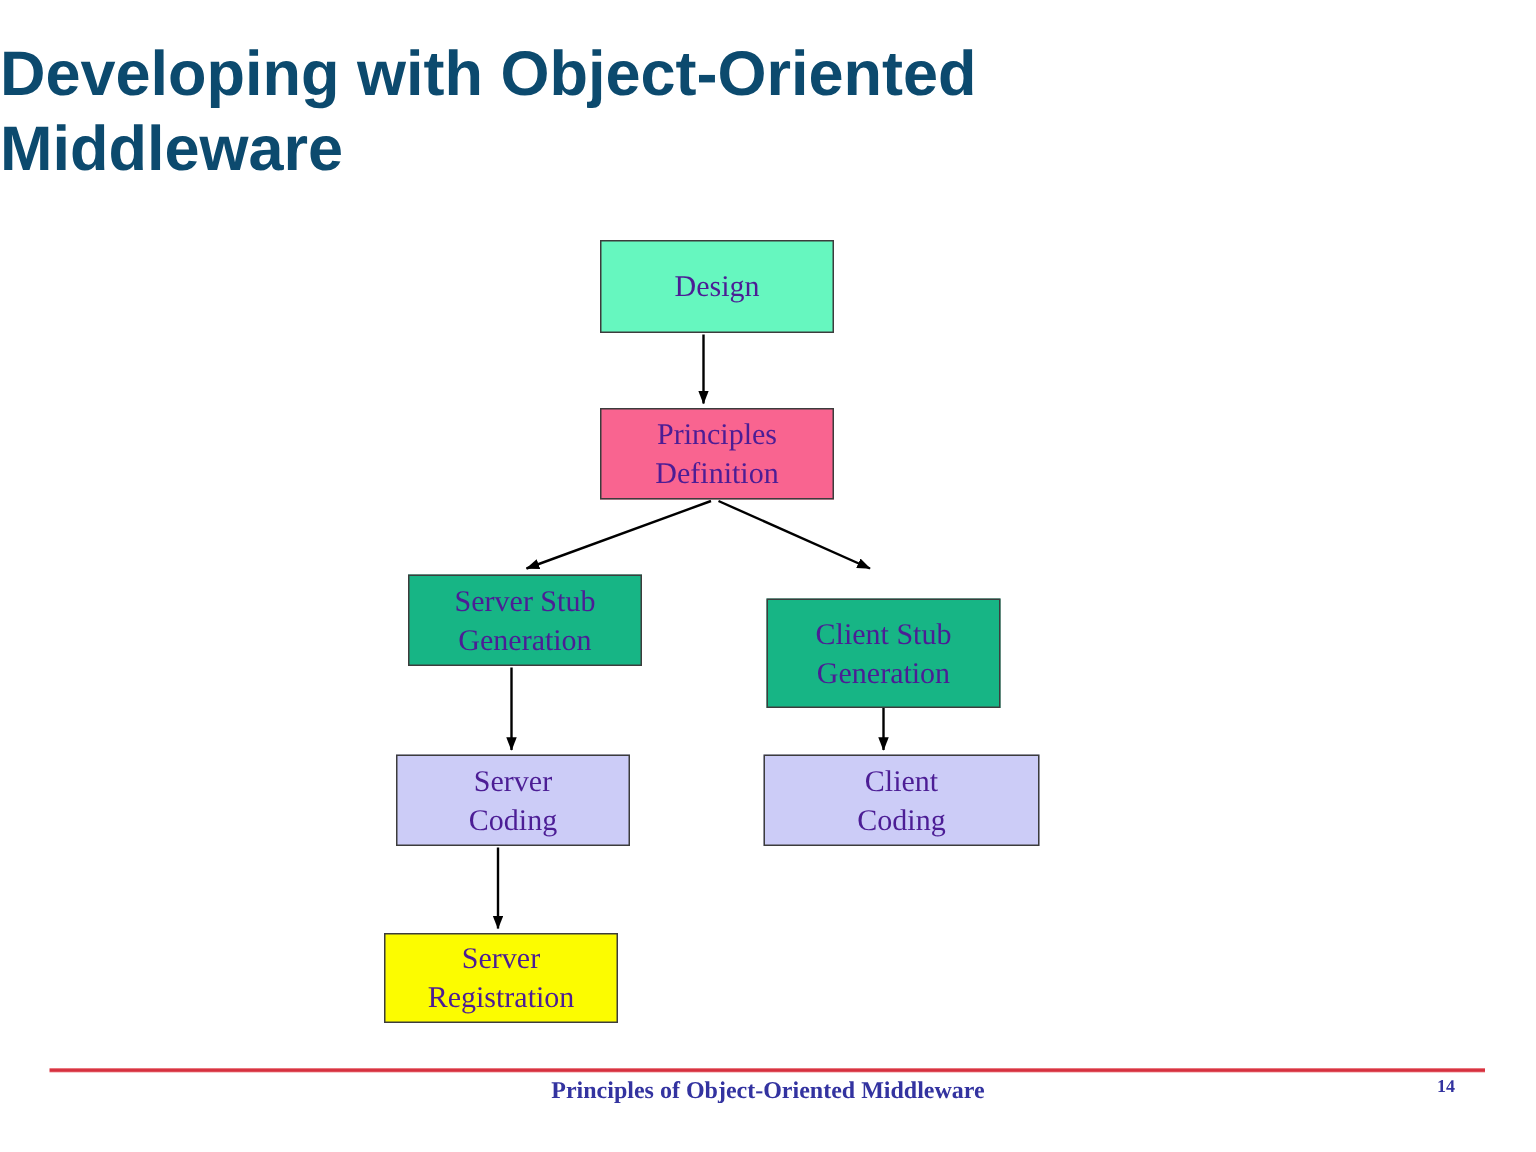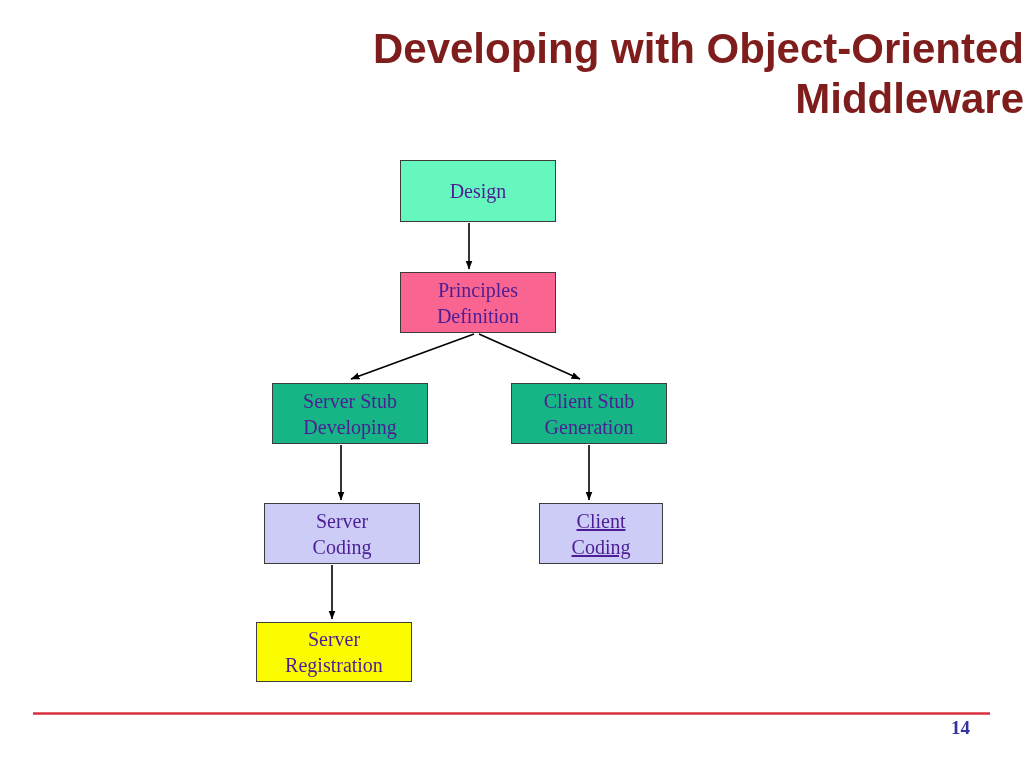--- a/index.html
+++ b/index.html
@@ -12,28 +12,28 @@
     font-family: "Liberation Serif", serif;
   }
 
   
   .title {
     position: absolute;
     top: 24px;
     left: 0;
     width: 100%;
     margin: 0;
-    text-align: right;
+    text-align: left;
     font-family: "Liberation Sans", sans-serif;
     font-weight: bold;
     font-size: 42px;
     line-height: 50px;
     letter-spacing: 0px;
     white-space: pre-line;
-    color: #7f1d1d;
+    color: #0c4a6e;
   }
 
   
   .diagram { position: absolute; inset: 0; }
   .arrows  { position: absolute; left: 0; top: 0; width: 1024px; height: 768px; }
 
   .node {
     position: absolute;
     box-sizing: border-box;
     border: 1px solid #3c3c3c;
@@ -43,23 +43,23 @@
     text-align: center;
     font-family: "Liberation Serif", serif;
     font-size: 20px;
     line-height: 26px;
     color: #4c1d95;
     white-space: pre-line;
   }
   .node-design              { left: 400px; top: 160px; width: 156px; height: 62px; }
   .node-interface           { left: 400px; top: 272px; width: 156px; height: 61px; }
   .node-server-stub         { left: 272px; top: 383px; width: 156px; height: 61px; }
-  .node-client-stub         { left: 511px; top: 383px; width: 156px; height: 61px; }
+  .node-client-stub         { left: 511px; top: 399px; width: 156px; height: 73px; }
   .node-server-coding       { left: 264px; top: 503px; width: 156px; height: 61px; }
-  .node-client-coding       { left: 539px; top: 503px; width: 124px; height: 61px; text-decoration: underline; }
+  .node-client-coding       { left: 509px; top: 503px; width: 184px; height: 61px; }
   .node-server-registration { left: 256px; top: 622px; width: 156px; height: 60px; }
 
   
   .footer-line {
     position: absolute;
     left: 33px;
     top: 712px;
     width: 957px;
     height: 3px;
     background: linear-gradient(180deg, #F2999E 0%, #D6303E 35%, #D6303E 70%, #F2999E 100%);
@@ -74,21 +74,21 @@
     font-weight: bold;
     font-size: 16px;
     color: #3333A0;
   }
   .page-number {
     position: absolute;
     right: 54px;
     top: 717px;
     font-family: "Liberation Serif", serif;
     font-weight: bold;
-    font-size: 19px;
+    font-size: 12px;
     color: #3333A0;
   }
 </style>
 </head>
 <body>
 
 <div class="slide">
 
   <h1 class="title">Developing with Object-Oriented
 Middleware</h1>
@@ -108,31 +108,32 @@
       <line x1="589" y1="445" x2="589" y2="500" stroke="#000000" stroke-width="1.6" marker-end="url(#ah)"></line>
       <line x1="332" y1="565" x2="332" y2="619" stroke="#000000" stroke-width="1.6" marker-end="url(#ah)"></line>
     </svg>
 
     <div class="node node-design" style="background-color: rgb(102, 247, 191);">Design</div>
 
     <div class="node node-interface" style="background-color: rgb(249, 100, 144);">Principles
 Definition</div>
 
     <div class="node node-server-stub" style="background-color: rgb(23, 181, 133);">Server Stub
-Developing</div>
+Generation</div>
 
     <div class="node node-client-stub" style="background-color: rgb(23, 181, 133);">Client Stub
 Generation</div>
 
     <div class="node node-server-coding" style="background-color: rgb(204, 204, 247);">Server
 Coding</div>
 
     <div class="node node-client-coding" style="background-color: rgb(204, 204, 247);">Client
 Coding</div>
 
     <div class="node node-server-registration" style="background-color: rgb(252, 252, 0);">Server
 Registration</div>
   </div>
 
   <div class="footer-line"></div>
+  <div class="footer-text">Principles of Object-Oriented Middleware</div>
   <div class="page-number">14</div>
 
 </div>
 
 </body></html>

